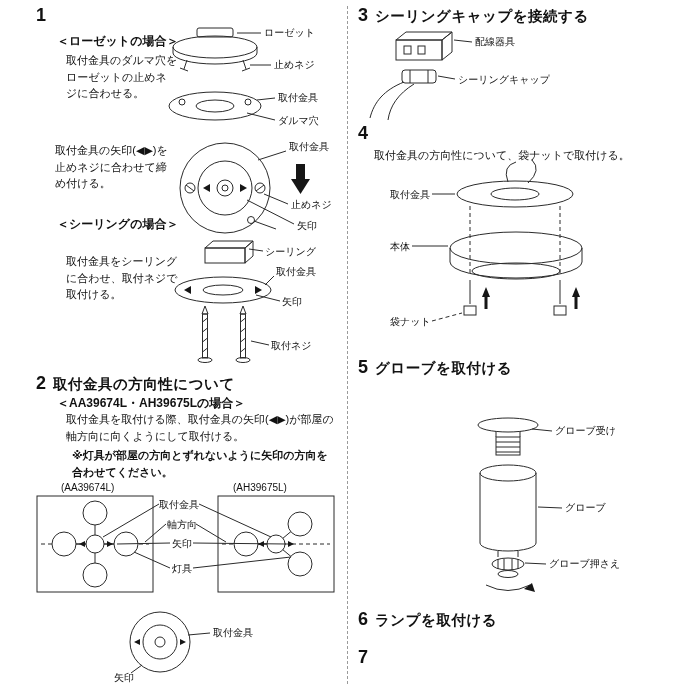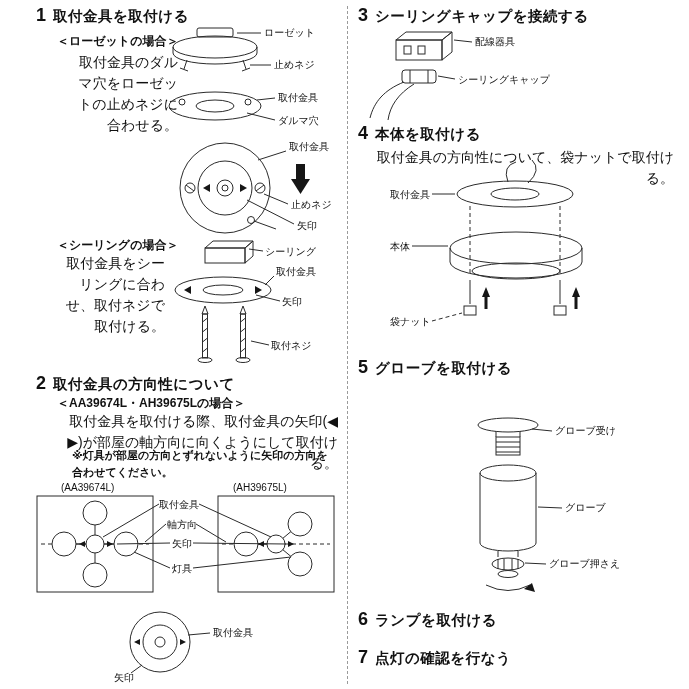--- a/index.html
+++ b/index.html
@@ -7,40 +7,39 @@
   body { font-family:"Liberation Sans","DejaVu Sans",sans-serif; }
   .page {
     position:relative; width:689px; height:689px; margin:0 auto;
     background:#ffffff; color:#111; overflow:hidden;
   }
   .abs { position:absolute; }
   .step-heading { display:flex; align-items:baseline; gap:7px; font-weight:bold; white-space:nowrap; }
   .step-num { font-size:18px; line-height:1; }
   .step-title { font-size:14.5px; letter-spacing:.5px; }
   .case-heading { font-size:12px; font-weight:bold; white-space:nowrap; }
-  .body-text { font-size:14px; line-height:1.5; overflow-wrap:anywhere; word-break:break-all;text-align:right; }
+  .body-text { font-size:11px; line-height:1.5; overflow-wrap:anywhere; word-break:break-all; }
   .note-text { font-size:11px; font-weight:bold; line-height:1.5; overflow-wrap:anywhere; word-break:break-all; }
   .divider { border-left:1px dashed #9a9a9a; width:0; }
   svg { overflow:visible; }
   svg text { font-size:10px; fill:#111; font-family:"Liberation Sans","DejaVu Sans",sans-serif; }
   .ln { stroke:#2b2b2b; stroke-width:1; fill:none; }
   .lnw { stroke:#2b2b2b; stroke-width:1; fill:#ffffff; }
   .fillb { fill:#161616; stroke:none; }
   .dash { stroke-dasharray:4 3; }
 </style>
 </head>
 <body>
 
 <div class="page">
 
   <div class="abs divider" style="left:347px;top:6px;height:678px"></div>
 
   <div class="abs step-heading" style="left:36px;top:6px">
     <span class="step-num">1</span>
-    <span class="step-title">取付金具を取付ける</span>
   </div>
 
   <div class="abs case-heading" style="left:57px;top:33px">＜ローゼットの場合＞</div>
   <div class="abs body-text" style="left:66px;top:52px;width:112px">取付金具のダルマ穴をローゼットの止めネジに合わせる。</div>
 
   <svg class="abs" style="left:157px;top:26px" width="185" height="108">
     <g class="ln">
       <rect x="40" y="2" width="36" height="9" rx="2"></rect>
       <ellipse cx="58" cy="21" rx="42" ry="11"></ellipse>
       <path d="M16 21 v6 a42 11 0 0 0 84 0 v-6"></path>
@@ -56,20 +55,21 @@
       <line x1="93" y1="39" x2="114" y2="39"></line>
       <line x1="100" y1="74" x2="118" y2="72"></line>
       <line x1="90" y1="87" x2="118" y2="94"></line>
     </g>
     <text x="107" y="10">ローゼット</text>
     <text x="117" y="42">止めネジ</text>
     <text x="121" y="75">取付金具</text>
     <text x="121" y="98">ダルマ穴</text>
   </svg>
 
+  <div class="abs body-text" style="left:55px;top:142px;width:122px">取付金具の矢印(◀▶)を止めネジに合わせて締め付ける。</div>
 
   <svg class="abs" style="left:150px;top:138px" width="190" height="100">
     <g class="ln">
       <circle cx="75" cy="50" r="45"></circle>
       <circle cx="75" cy="50" r="27"></circle>
       <circle cx="75" cy="50" r="8"></circle>
       <circle cx="75" cy="50" r="3"></circle>
       <circle cx="40" cy="50" r="5"></circle>
       <line x1="36" y1="47" x2="44" y2="53"></line>
       <circle cx="110" cy="50" r="5"></circle>
@@ -84,22 +84,22 @@
     <polygon class="fillb" points="90,46 97,50 90,54"></polygon>
     <g class="fillb">
       <rect x="146" y="26" width="9" height="15"></rect>
       <polygon points="141,41 160,41 150.5,56"></polygon>
     </g>
     <text x="139" y="12">取付金具</text>
     <text x="141" y="70">止めネジ</text>
     <text x="147" y="91">矢印</text>
   </svg>
 
-  <div class="abs case-heading" style="left:57px;top:237px">＜シーリングの場合＞</div>
-  <div class="abs body-text" style="left:53px;top:253px;width:112px">取付金具をシーリングに合わせ、取付ネジで取付ける。</div>
+  <div class="abs case-heading" style="left:57px;top:216px">＜シーリングの場合＞</div>
+  <div class="abs body-text" style="left:66px;top:253px;width:112px">取付金具をシーリングに合わせ、取付ネジで取付ける。</div>
 
   <svg class="abs" style="left:153px;top:238px" width="185" height="140">
     <g class="ln">
       <rect x="52" y="10" width="40" height="15"></rect>
       <polygon points="52,10 60,3 100,3 92,10"></polygon>
       <polygon points="92,10 100,3 100,18 92,25"></polygon>
       <line x1="96" y1="11" x2="110" y2="13"></line>
       <ellipse cx="70" cy="52" rx="48" ry="13"></ellipse>
       <ellipse cx="70" cy="52" rx="20" ry="5"></ellipse>
       <line x1="112" y1="47" x2="121" y2="38"></line>
@@ -214,21 +214,20 @@
       <path d="M46 54 C 26 62, 16 74, 12 90"></path>
       <path d="M56 56 C 40 66, 32 78, 30 92"></path>
       <line x1="80" y1="48" x2="97" y2="51"></line>
     </g>
     <text x="117" y="17">配線器具</text>
     <text x="100" y="55">シーリングキャップ</text>
   </svg>
 
   <div class="abs step-heading" style="left:358px;top:124px">
     <span class="step-num">4</span>
-    <span class="step-title">本体を取付ける</span>
   </div>
   <div class="abs body-text" style="left:374px;top:147px;width:300px">取付金具の方向性について、袋ナットで取付ける。</div>
 
   <svg class="abs" style="left:358px;top:156px" width="325" height="200">
     <g class="ln">
       <path d="M150 26 q-6 -16 8 -20"></path>
       <path d="M170 27 q14 -13 4 -23"></path>
       <ellipse cx="157" cy="38" rx="58" ry="13"></ellipse>
       <ellipse cx="157" cy="38" rx="24" ry="6"></ellipse>
       <line x1="74" y1="38" x2="97" y2="38"></line>
@@ -300,16 +299,15 @@
     <text x="191" y="164">グローブ押さえ</text>
   </svg>
 
   <div class="abs step-heading" style="left:358px;top:610px">
     <span class="step-num">6</span>
     <span class="step-title">ランプを取付ける</span>
   </div>
 
   <div class="abs step-heading" style="left:358px;top:648px">
     <span class="step-num">7</span>
-    <span class="step-title">点灯の確認を行なう</span>
   </div>
 
 </div>
 
 </body></html>

